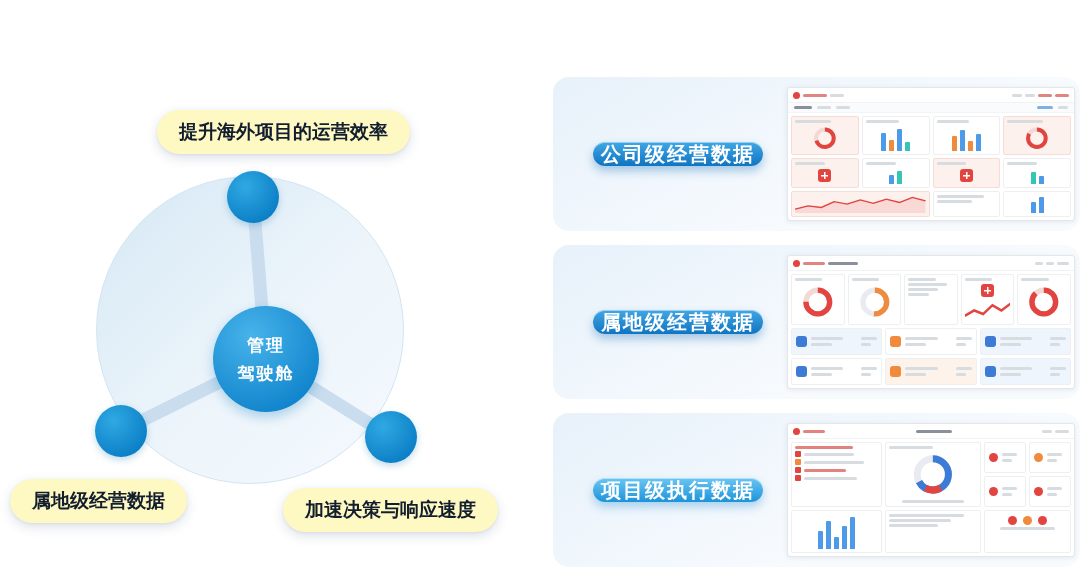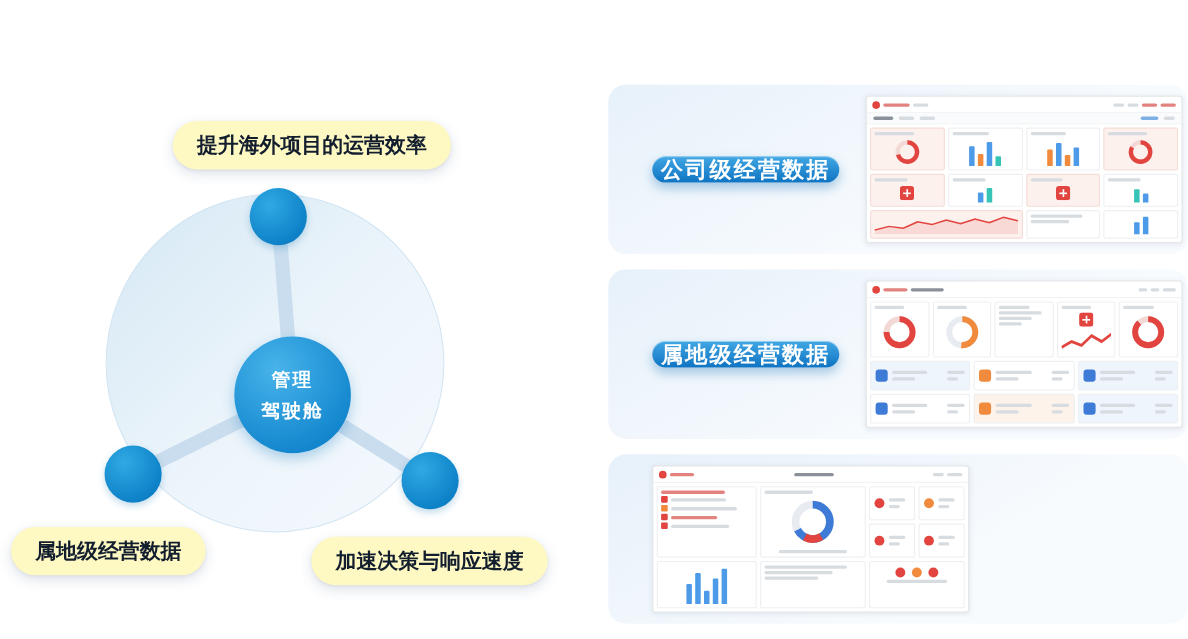--- a/index.html
+++ b/index.html
@@ -330,20 +330,21 @@
             <span class="lrows" style="flex:none;width:16px">
                 <span class="tb" style="width:16px"></span>
                 <span class="tb" style="width:10px"></span>
               </span>
           </div>
         </div>
       </div>
     </section>
 
     <section class="card">
+      <button class="pill pill-cyan">项目级执行数据</button>
       <div class="shot">
         <div class="d-header">
           <span class="logo-dot"></span>
           <span class="tb red" style="width:22px"></span>
           <span class="sp"></span>
           <span class="tb dark" style="width:36px"></span>
           <span class="sp"></span>
           <span class="tb" style="width:10px"></span>
             <span class="tb" style="width:14px"></span>
         </div>

